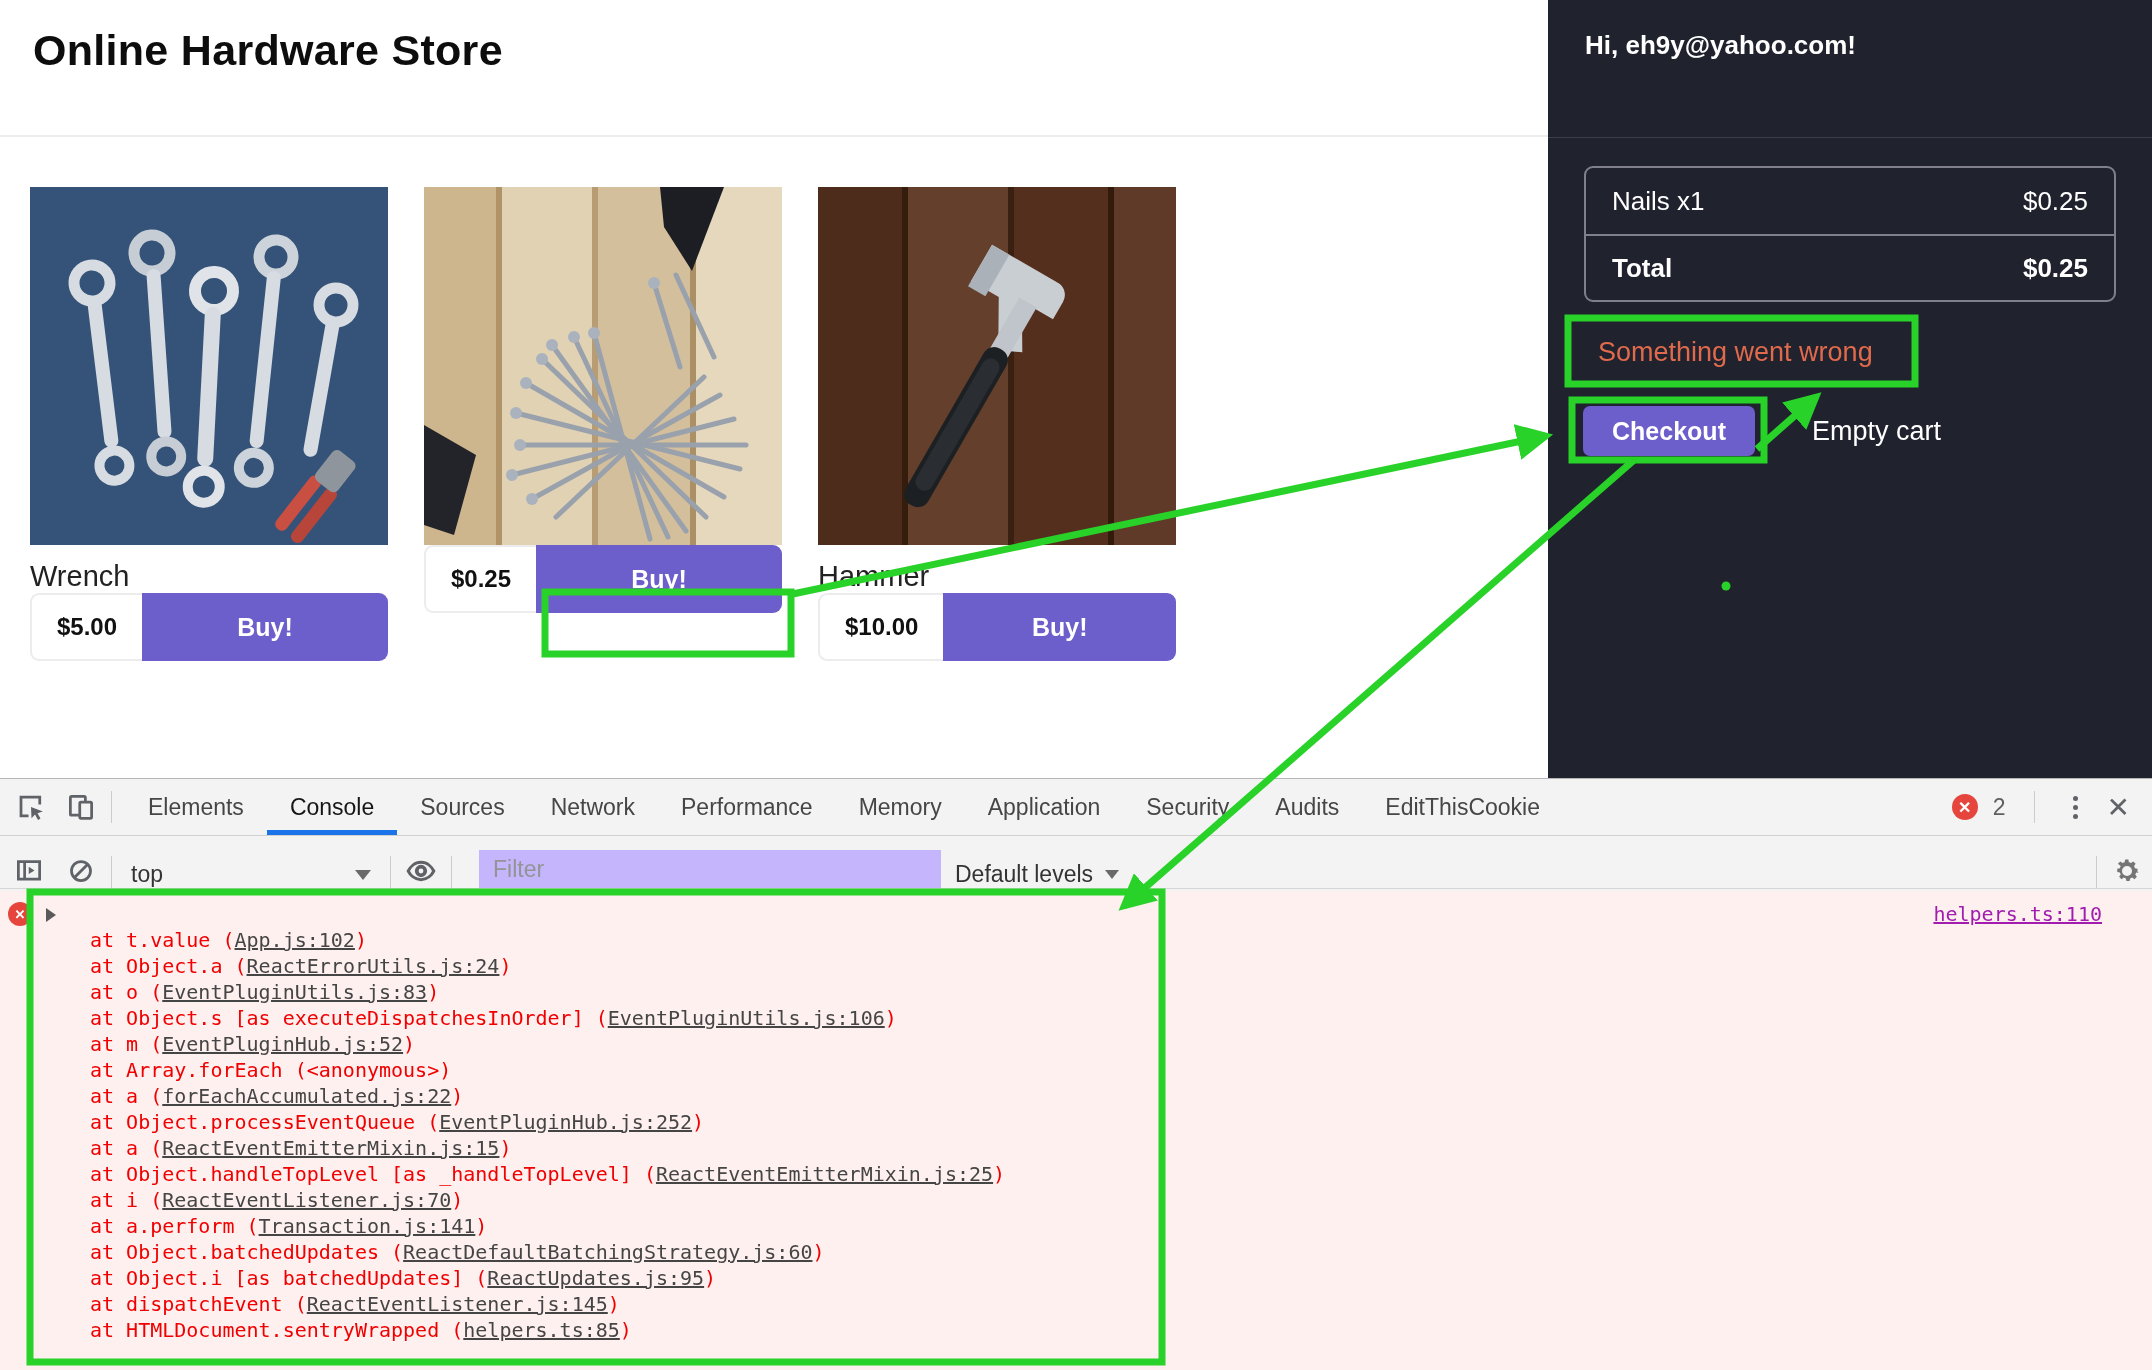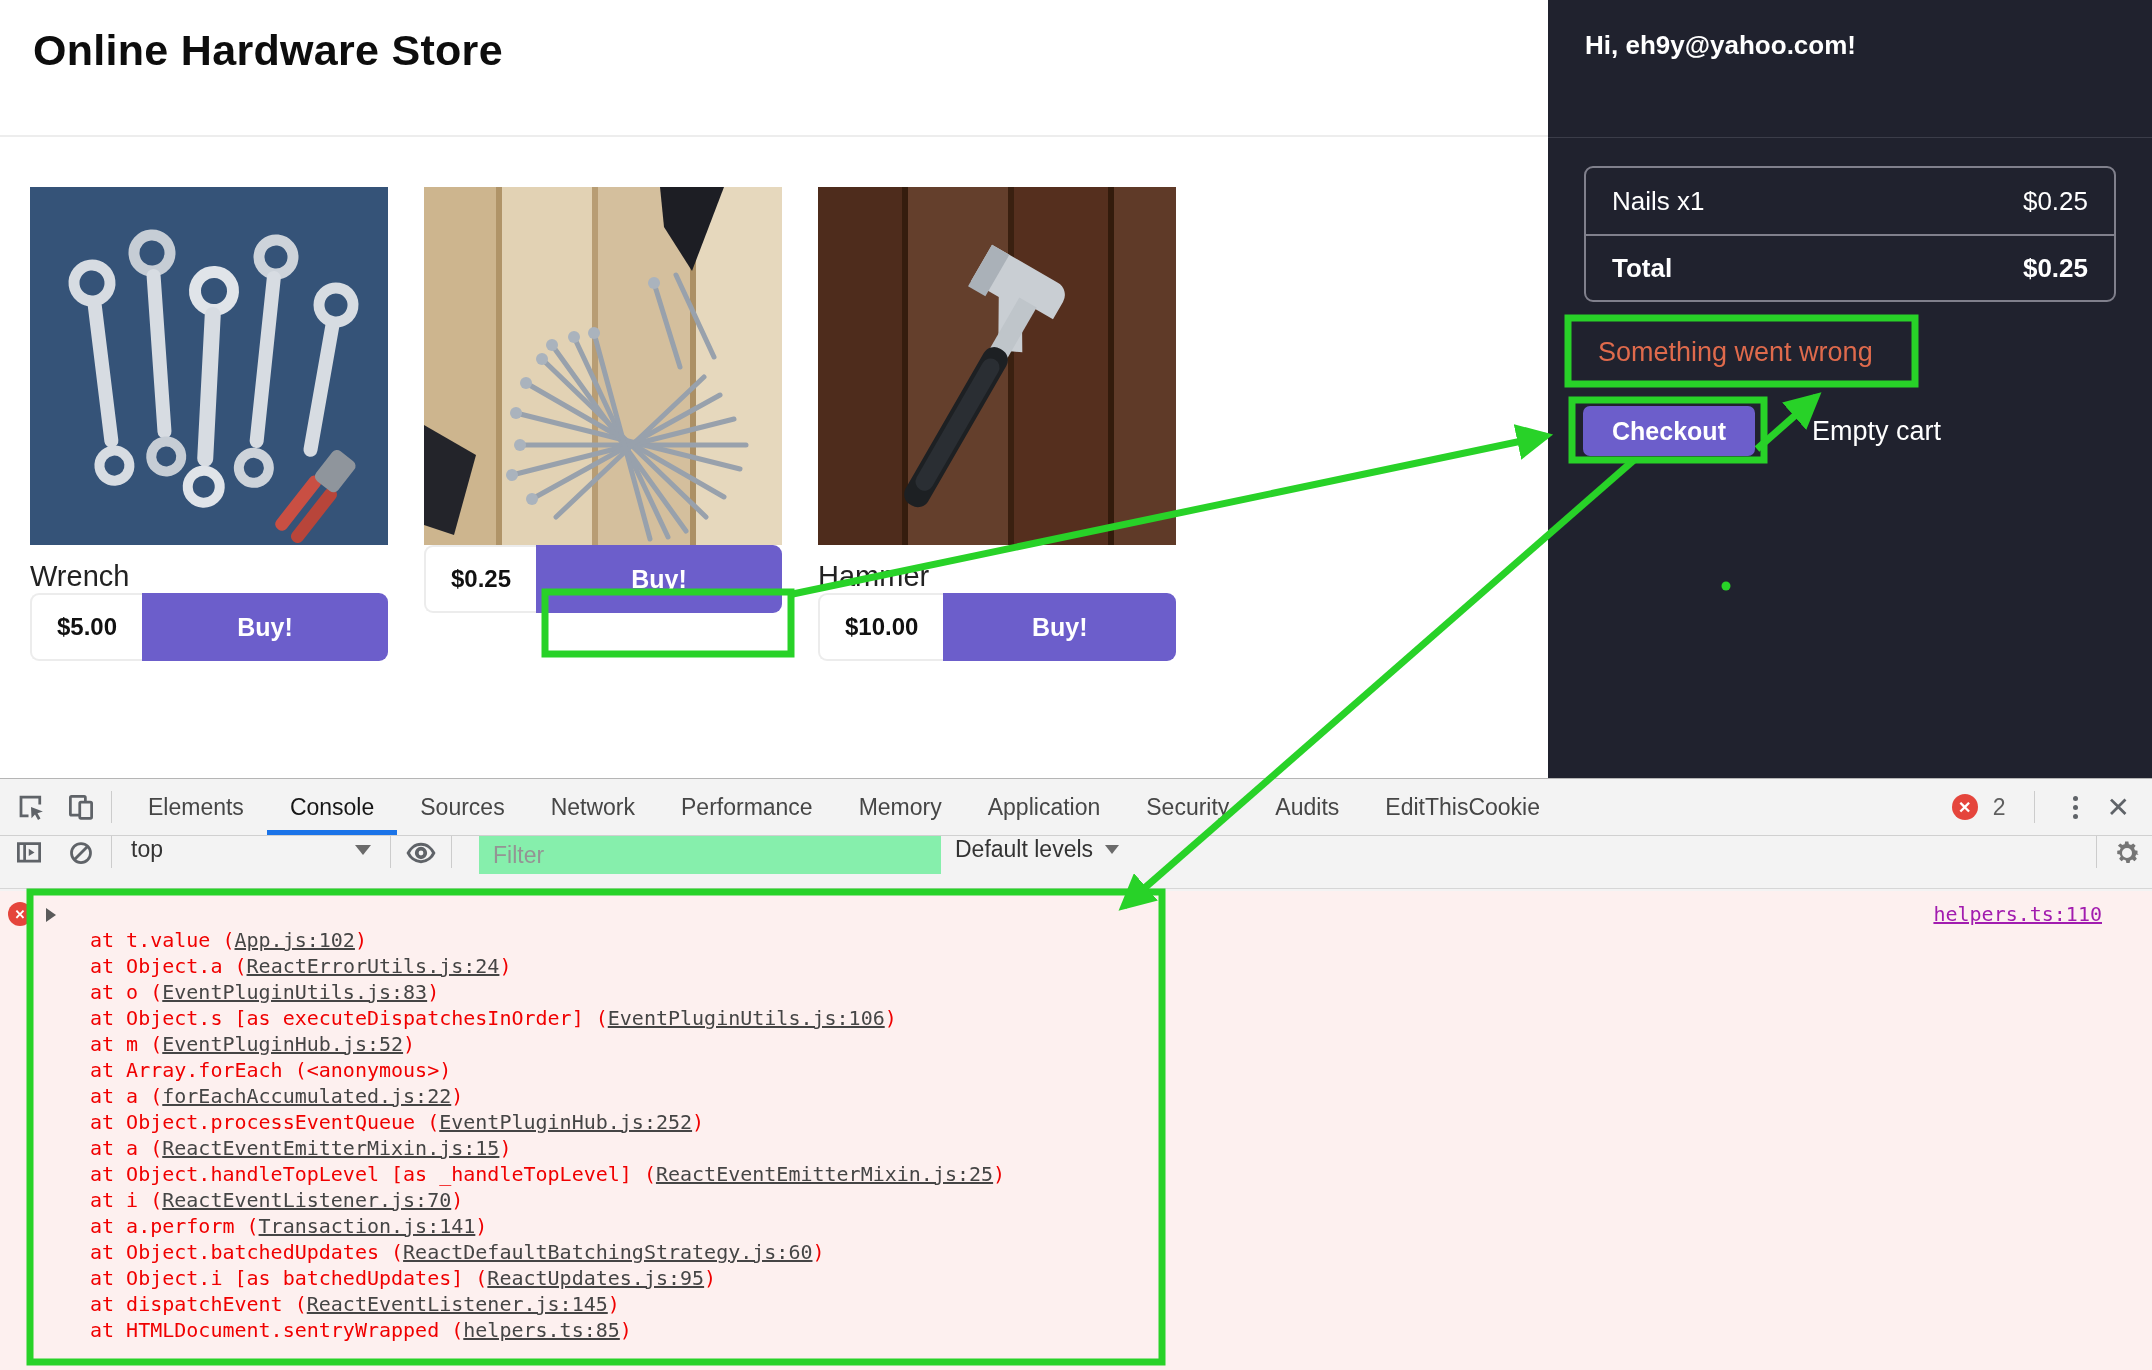--- a/index.html
+++ b/index.html
@@ -55,24 +55,24 @@
   .dt-tab { padding:0 23px; display:flex; align-items:center; font-size:23px; color:#464646; position:relative; cursor:pointer; white-space:nowrap; }
   .dt-tab.active { color:#161616; }
   .dt-tab.active::after { content:""; position:absolute; left:0; right:0; bottom:0; height:5px; background:var(--tab-underline); }
   .dt-right { margin-left:auto; display:flex; align-items:center; gap:15px; padding-right:18px; }
   .err-badge { width:26px; height:26px; border-radius:50%; background:var(--badge-red); color:#fff; display:flex; align-items:center; justify-content:center; font-size:16px; font-weight:700; }
   .err-count { font-size:23px; color:#5f5f5f; }
   .kebab { display:flex; flex-direction:column; gap:4px; padding:4px 10px; cursor:pointer; }
   .kebab i { width:5px; height:5px; border-radius:50%; background:#5f6368; }
   .dt-close { font-size:28px; color:#5f6368; cursor:pointer; padding:0 4px; }
 
-  .dt-toolbar { height:53px; display:flex; align-items:flex-start; border-bottom:1px solid #d6d6d6; padding-left:12px; }
+  .dt-toolbar { height:53px; display:flex; align-items:flex-end; border-bottom:1px solid #d6d6d6; padding-left:12px; }
   .frame-select { width:252px; display:flex; justify-content:space-between; align-items:center; font-size:23px; color:#333; padding:0 6px; cursor:pointer; }
   .chev { width:0; height:0; border-left:8px solid transparent; border-right:8px solid transparent; border-top:10px solid #6a6a6a; }
-  .filter-input { width:462px; height:38px; border:none; background:#86efac; font-size:23px; padding:0 14px; margin:0 14px; outline:none; color:#333; font-family:"Liberation Sans", sans-serif; }
+  .filter-input { width:462px; height:38px; border:none; background:#c4b5fd; font-size:23px; padding:0 14px; margin:0 14px; outline:none; color:#333; font-family:"Liberation Sans", sans-serif; }
   .filter-input::placeholder { color:#949494; }
   .levels { display:flex; align-items:center; gap:12px; font-size:23px; color:#333; cursor:pointer; }
   .tb-spacer { flex:1; }
 
   .dt-console {
     position:absolute; left:0; top:112px; right:0; bottom:0;
     background:var(--console-bg);
     font-family:"DejaVu Sans Mono", monospace; font-size:20px; color:var(--error-text);
   }
   .console-err-icon { position:absolute; left:8px; top:11px; width:24px; height:24px; border-radius:50%; background:var(--badge-red); color:#fff; display:flex; align-items:center; justify-content:center; font-size:13px; font-weight:700; font-family:"Liberation Sans",sans-serif; }

